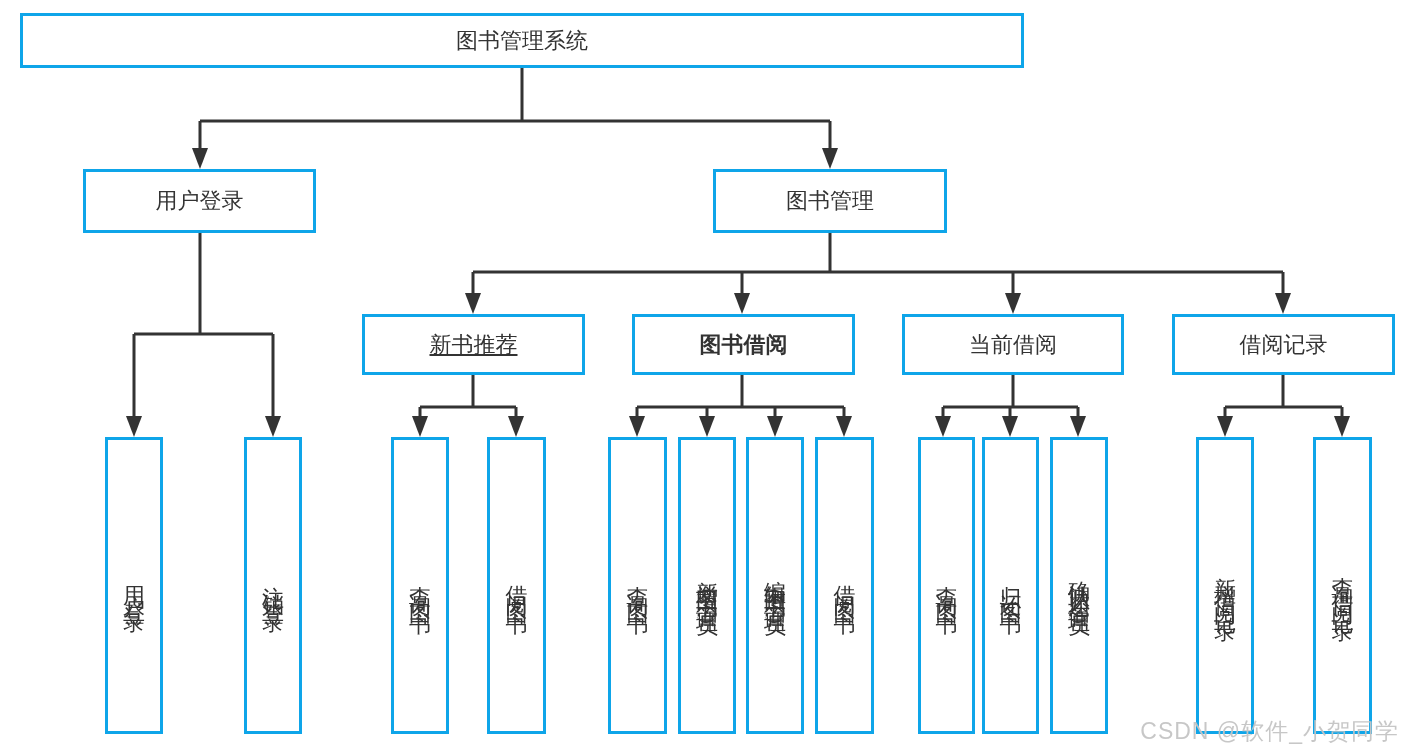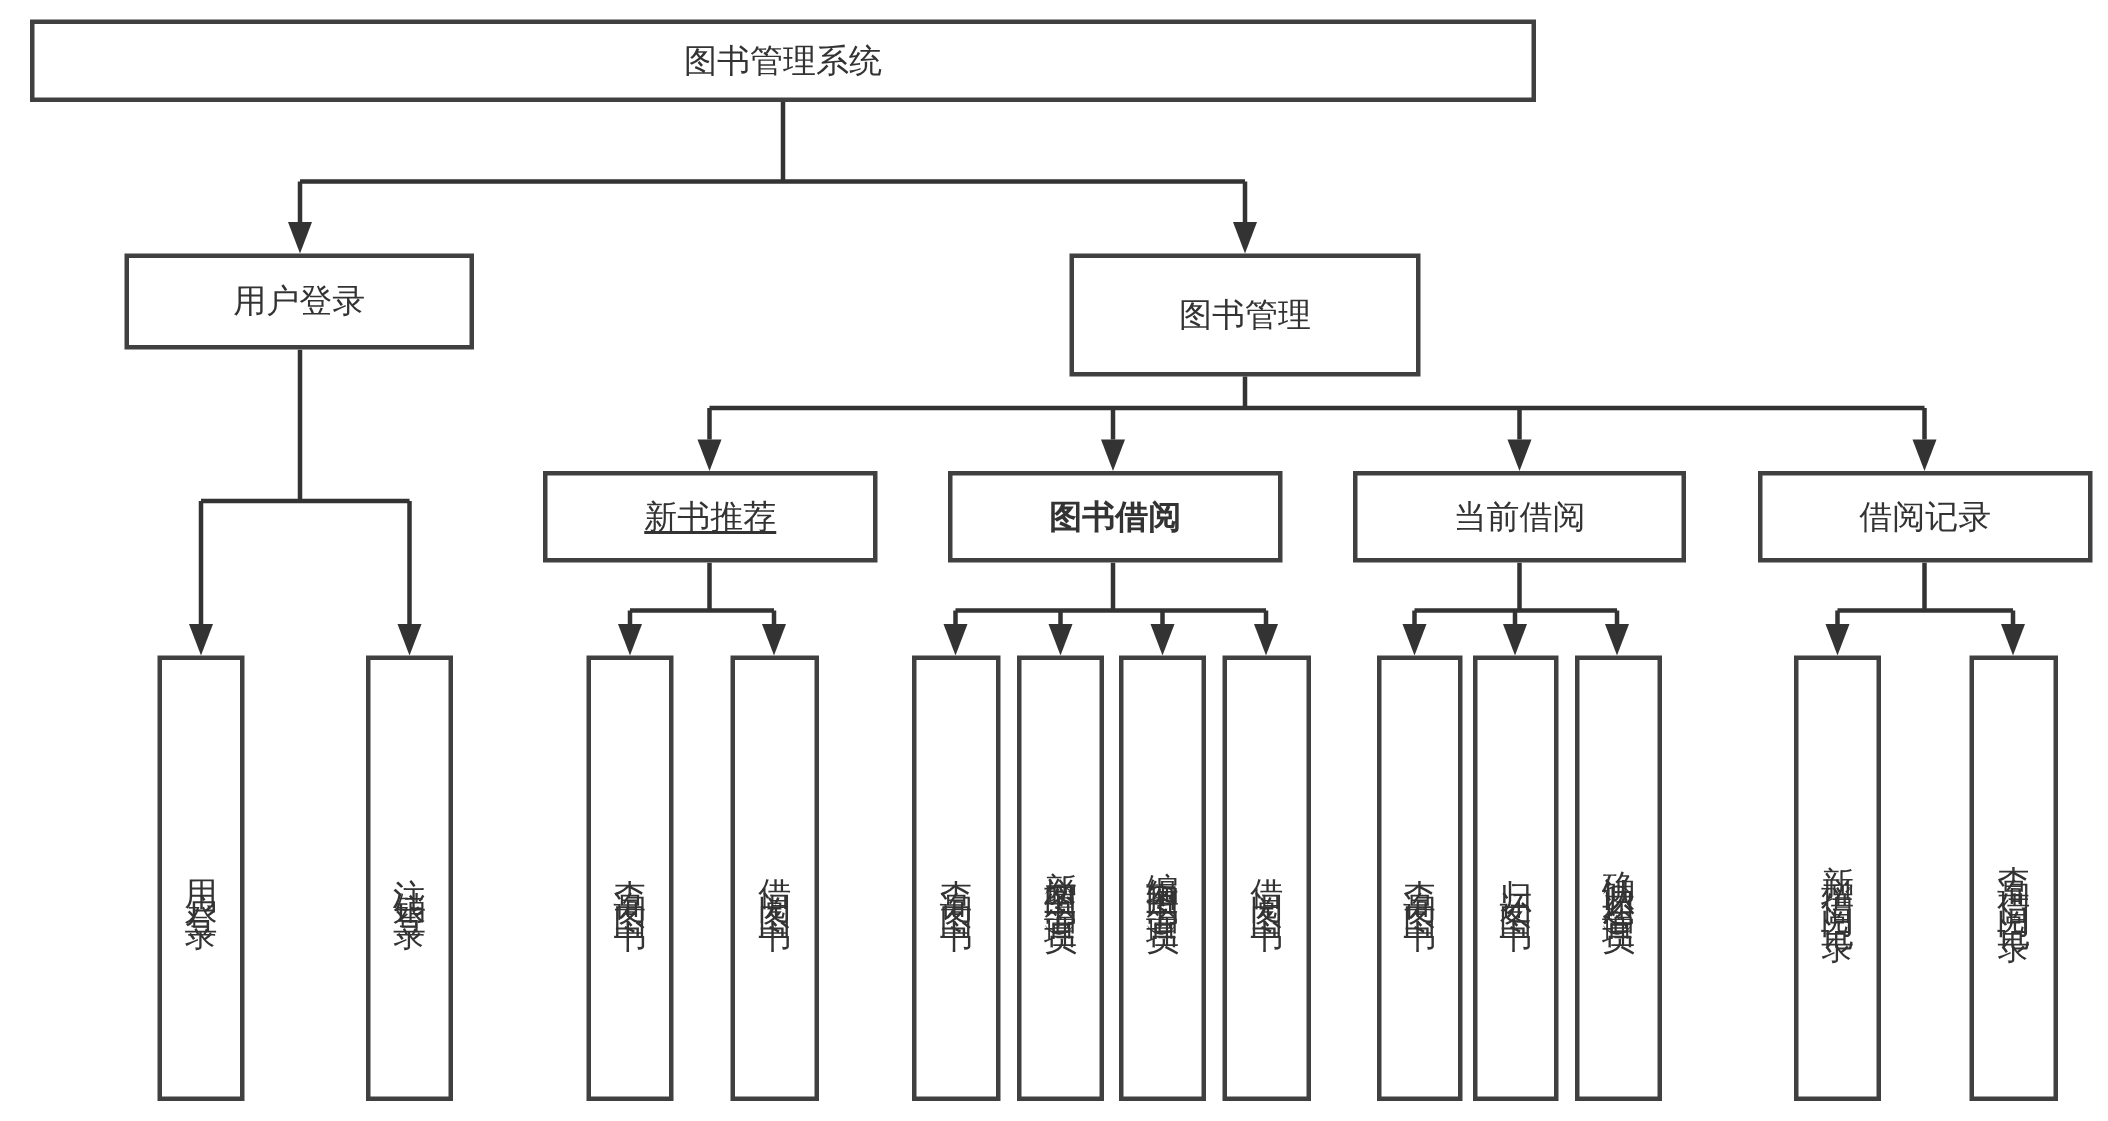--- a/index.html
+++ b/index.html
@@ -16,21 +16,21 @@
     position: absolute;
     left: 0; top: 0;
     width: 1405px; height: 747px;
     z-index: 0;
   }
   .connectors path { stroke: #333333; stroke-width: 3; fill: none; }
   .connectors polygon { fill: #333333; stroke: none; }
   .node {
     position: absolute;
     box-sizing: border-box;
-    border: 3px solid #404040;
+    border: 3px solid #0ea5e9;
     background: #ffffff;
     display: flex;
     align-items: center;
     justify-content: center;
     font-size: 22px;
     line-height: 1;
     color: #333333;
     z-index: 1;
     white-space: nowrap;
   }
@@ -89,21 +89,21 @@
     <polygon points="1070,416 1086,416 1078,437"></polygon>
 
     <path d="M1283,375 V407 M1225,407 H1342 M1225,407 V416 M1342,407 V416"></path>
     <polygon points="1217,416 1233,416 1225,437"></polygon>
     <polygon points="1334,416 1350,416 1342,437"></polygon>
   </svg>
 
   <div class="node" style="left:20px; top:13px; width:1004px; height:55px;">图书管理系统</div>
 
   <div class="node" style="left:83px; top:169px; width:233px; height:64px;">用户登录</div>
-  <div class="node" style="left:713px; top:169px; width:234px; height:82px;">图书管理</div>
+  <div class="node" style="left:713px; top:169px; width:234px; height:64px;">图书管理</div>
 
   <div class="node" style="left:362px; top:314px; width:223px; height:61px;text-decoration:underline;">新书推荐</div>
   <div class="node" style="left:632px; top:314px; width:223px; height:61px;font-weight:bold;">图书借阅</div>
   <div class="node" style="left:902px; top:314px; width:222px; height:61px;">当前借阅</div>
   <div class="node" style="left:1172px; top:314px; width:223px; height:61px;">借阅记录</div>
 
   <div class="node v" style="left:105px; top:437px; width:58px; height:297px;">用户登录</div>
   <div class="node v" style="left:244px; top:437px; width:58px; height:297px;">注销登录</div>
 
   <div class="node v" style="left:391px; top:437px; width:58px; height:297px;">查询图书</div>
@@ -114,14 +114,15 @@
   <div class="node v long" style="left:746px; top:437px; width:58px; height:297px;">编辑图书（管理员）</div>
   <div class="node v" style="left:815px; top:437px; width:59px; height:297px;">借阅图书</div>
 
   <div class="node v" style="left:918px; top:437px; width:57px; height:297px;">查询图书</div>
   <div class="node v" style="left:982px; top:437px; width:57px; height:297px;">归还图书</div>
   <div class="node v long" style="left:1050px; top:437px; width:58px; height:297px;">确认归还（管理员）</div>
 
   <div class="node v" style="left:1196px; top:437px; width:58px; height:297px;">新增借阅记录</div>
   <div class="node v" style="left:1313px; top:437px; width:59px; height:297px;">查询借阅记录</div>
 
+  <div class="watermark">CSDN @软件_小贺同学</div>
 
 </div>
 
 </body></html>

